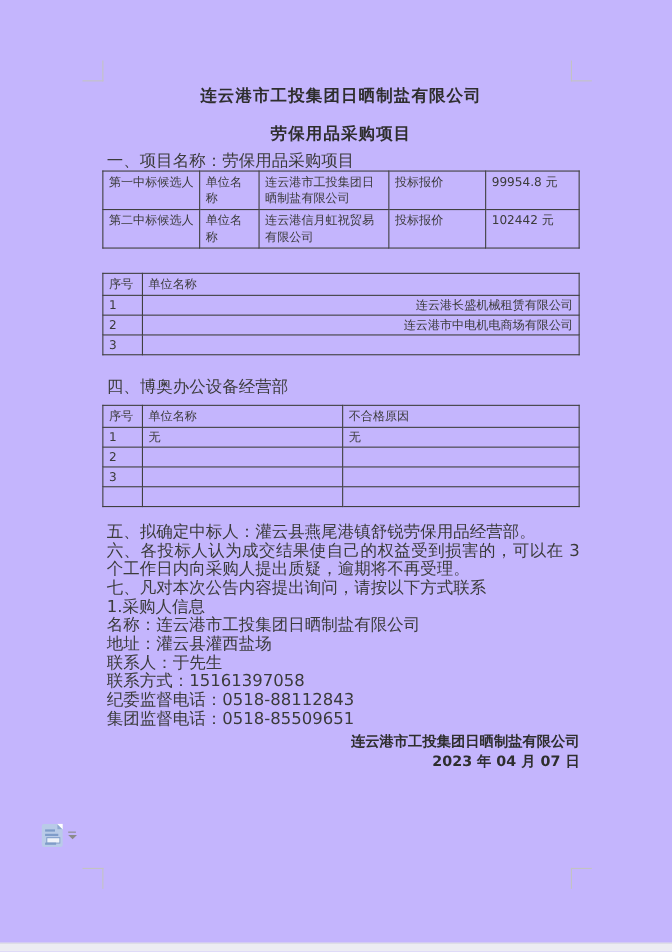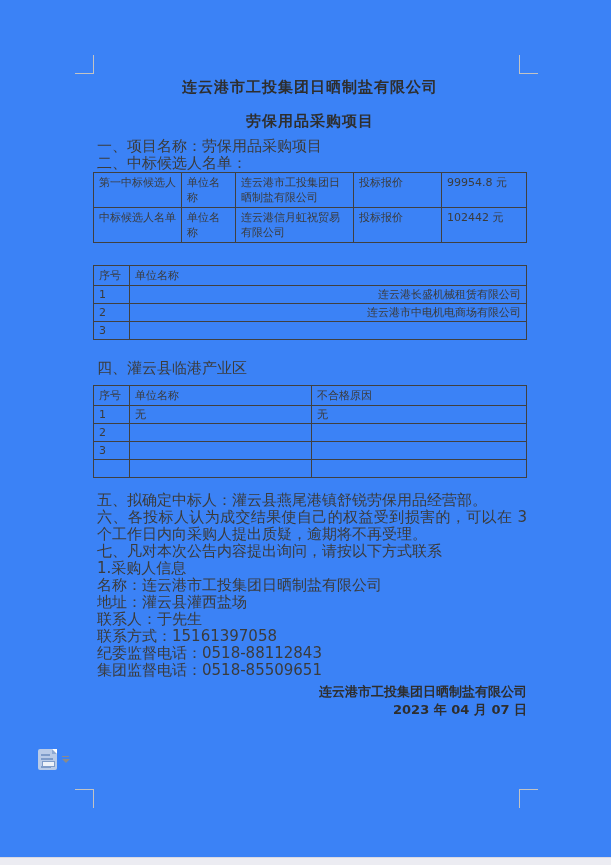--- a/index.html
+++ b/index.html
@@ -1,21 +1,21 @@
 <!DOCTYPE html>
 <html><head>
 <meta charset="utf-8">
 <style>
   html,body{margin:0;padding:0;}
   body{
     width:611px;height:865px;position:relative;overflow:hidden;
     background:#ffffff;color:#3b3b3b;
     font-family:"DejaVu Sans","Liberation Sans",sans-serif;
   }
-  .page{position:absolute;inset:0;background:#3b82f6;}
+  .page{position:absolute;inset:0;background:#c4b5fd;}
   
   .crop{position:absolute;width:18px;height:18px;}
   .crop.tl{left:75px;top:55px;border-right:1px solid #c3c3c3;border-bottom:1px solid #c3c3c3;}
   .crop.tr{left:519px;top:55px;border-left:1px solid #c3c3c3;border-bottom:1px solid #c3c3c3;}
   .crop.bl{left:75px;top:789px;border-right:1px solid #c3c3c3;border-top:1px solid #c3c3c3;}
   .crop.br{left:519px;top:789px;border-left:1px solid #c3c3c3;border-top:1px solid #c3c3c3;}
 
   .content{position:absolute;left:93px;top:70px;width:434px;}
   .title{height:34px;display:flex;align-items:center;justify-content:center;
          font-size:15px;font-weight:bold;color:#2e2e2e;letter-spacing:1px;}
@@ -65,40 +65,39 @@
   <div class="crop tr"></div>
   <div class="crop bl"></div>
   <div class="crop br"></div>
 
   <div class="content">
 
     <div class="title">连云港市工投集团日晒制盐有限公司</div>
     <div class="title">劳保用品采购项目</div>
 
     <p class="body-line indent">一、项目名称：劳保用品采购项目</p>
-    <p class="body-line indent">二、中标候选人名单：</p>
 
     <table class="tbl-candidates">
       <colgroup>
           <col style="width:88px">
           <col style="width:54px">
           <col style="width:118px">
           <col style="width:88px">
           <col>
         </colgroup>
       <tbody>
           <tr>
         <td>第一中标候选人</td>
         <td>单位名称</td>
         <td>连云港市工投集团日晒制盐有限公司</td>
         <td>投标报价</td>
         <td>99954.8 元</td>
       </tr>
       <tr>
-        <td>中标候选人名单</td>
+        <td>第二中标候选人</td>
         <td>单位名称</td>
         <td>连云港信月虹祝贸易有限公司</td>
         <td>投标报价</td>
         <td>102442 元</td>
       </tr>
     </tbody>
       </table>
 
     <div class="spacer-m"></div>
     <div class="spacer-s"></div>
@@ -122,21 +121,21 @@
         <td class="center">连云港市中电机电商场有限公司</td>
       </tr>
       <tr>
         <td>3</td>
         <td class="center"></td>
       </tr>
     </tbody>
       </table>
 
     <div class="spacer-l"></div>
-    <p class="body-line indent">四、灌云县临港产业区</p>
+    <p class="body-line indent">四、博奥办公设备经营部</p>
     <div class="spacer-s"></div>
 
     <table class="tbl-simple">
       <colgroup>
           <col style="width:36px">
           <col style="width:182px">
           <col>
         </colgroup>
       <tbody>
           <tr>

